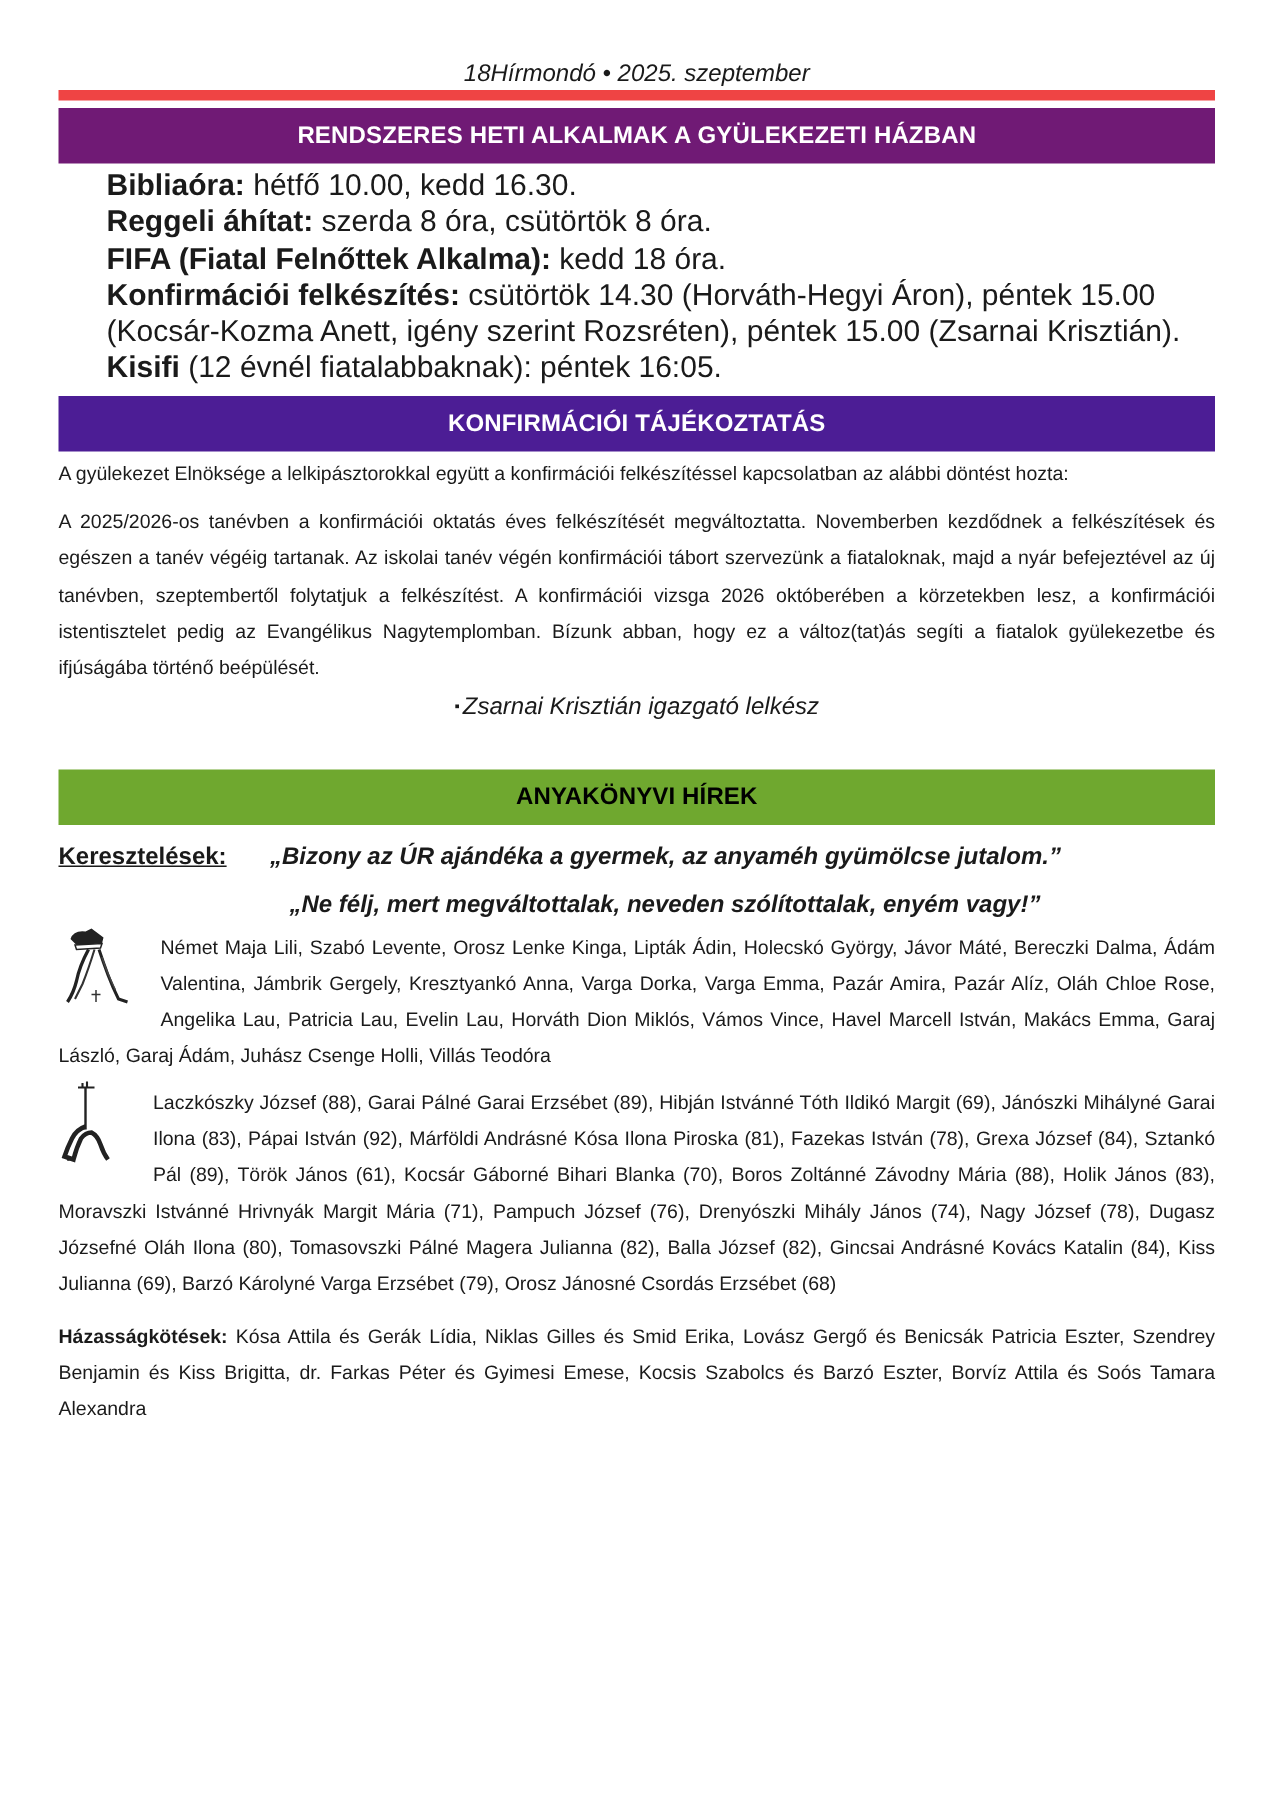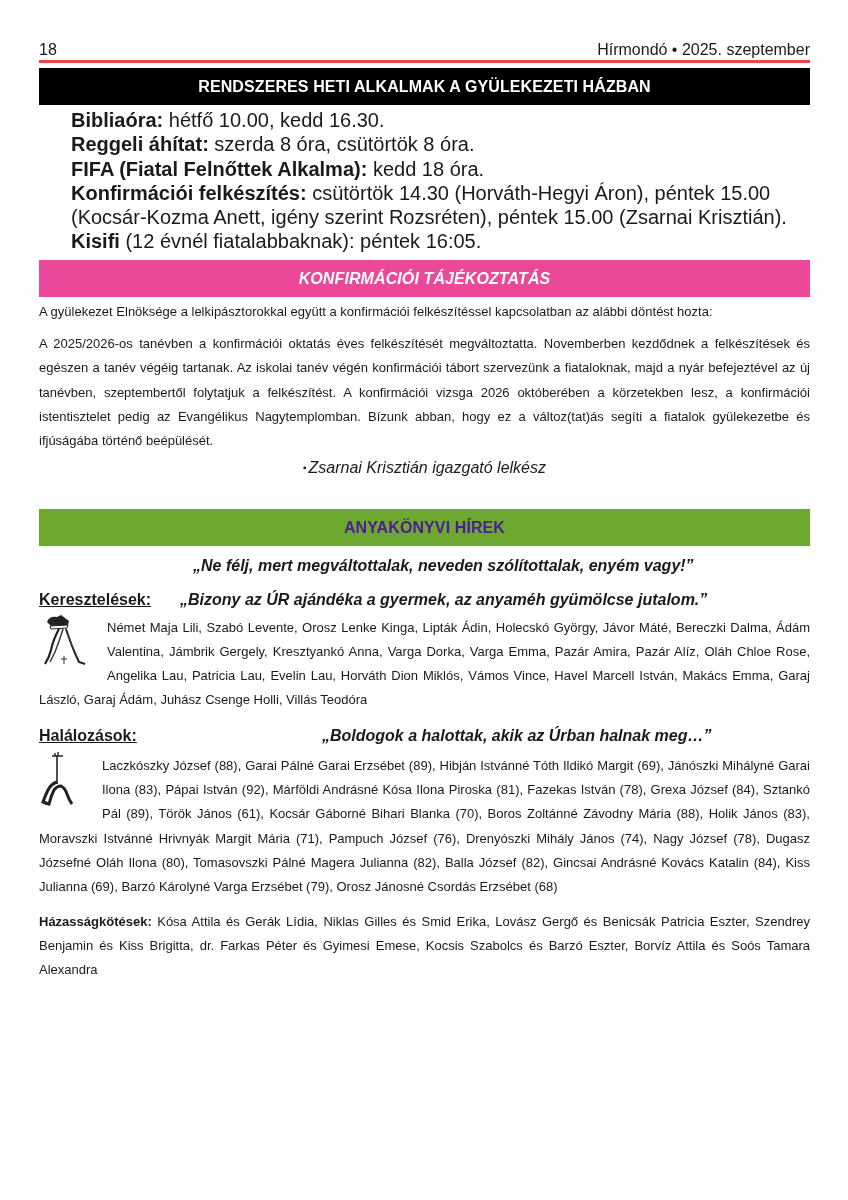--- a/index.html
+++ b/index.html
@@ -2,23 +2,24 @@
 <html><head>
   <meta charset="utf-8">
   <style>
     html, body { margin: 0; padding: 0; background: #ffffff; }
     body {
       width: 848px; height: 1200px; position: relative; overflow: hidden;
       font-family: "Liberation Sans", sans-serif; color: #1a1a1a;
     }
     .page { position: absolute; left: 39px; top: 36px; width: 771px; }
     .header {
-      display: flex; justify-content: space-between; align-items: flex-end;
+      display: flex; justify-content: center; align-items: flex-end;
       font-size: 16px; line-height: 20px; height: 24px;
-      border-bottom: 3px solid #ef4444;
+      border-bottom: 7px solid #ef4444;
+      font-style: italic;
     }
     .band {
       background: #6fa82f; color: #ffffff; text-align: center;
       font-weight: bold; font-size: 16px; height: 37px; line-height: 37px;
       letter-spacing: 0.1px;
     }
     .band.first { margin-top: 5px; }
     .sched { padding-left: 32px; font-size: 20px; line-height: 24.3px; margin-top: 3px; }
     .sched b { font-weight: bold; }
     .p { font-size: 13px; line-height: 24.3px; text-align: justify; }
@@ -34,68 +35,64 @@
 </head>
 <body>
 
 <div class="page">
 
   <div class="header">
     <span>18</span>
     <span>Hírmondó • 2025. szeptember</span>
   </div>
 
-  <div class="band first" style="background: #000000; color: rgb(255, 255, 255);">RENDSZERES HETI ALKALMAK A GYÜLEKEZETI HÁZBAN</div>
+  <div class="band first" style="background: #701a75; color: rgb(255, 255, 255);">RENDSZERES HETI ALKALMAK A GYÜLEKEZETI HÁZBAN</div>
 
   <div class="sched">
     <div><b>Bibliaóra:</b><span> hétfő 10.00, kedd 16.30.</span></div>
     <div><b>Reggeli áhítat:</b><span> szerda 8 óra, csütörtök 8 óra.</span></div>
     <div><b>FIFA (Fiatal Felnőttek Alkalma):</b><span> kedd 18 óra.</span></div>
     <div><b>Konfirmációi felkészítés:</b><span> csütörtök 14.30 (Horváth-Hegyi Áron), péntek 15.00 (Kocsár-Kozma Anett, igény szerint Rozsréten), péntek 15.00 (Zsarnai Krisztián).</span></div>
     <div><b>Kisifi</b><span> (12 évnél fiatalabbaknak): péntek 16:05.</span></div>
   </div>
 
-  <div class="band" style="margin-top: 6px; background: #ec4899; color: rgb(255, 255, 255); font-style: italic;">KONFIRMÁCIÓI TÁJÉKOZTATÁS</div>
+  <div class="band" style="margin-top: 6px; background: #4c1d95; color: rgb(255, 255, 255);">KONFIRMÁCIÓI TÁJÉKOZTATÁS</div>
 
   <div class="p" style="margin-top:3px;">A gyülekezet Elnöksége a lelkipásztorokkal együtt a konfirmációi felkészítéssel kapcsolatban az alábbi döntést hozta:</div>
   <div class="p" style="margin-top:8px;">A 2025/2026-os tanévben a konfirmációi oktatás éves felkészítését megváltoztatta. Novemberben kezdődnek a felkészítések és egészen a tanév végéig tartanak. Az iskolai tanév végén konfirmációi tábort szervezünk a fiataloknak, majd a nyár befejeztével az új tanévben, szeptembertől folytatjuk a felkészítést. A konfirmációi vizsga 2026 októberében a körzetekben lesz, a konfirmációi istentisztelet pedig az Evangélikus Nagytemplomban. Bízunk abban, hogy ez a változ(tat)ás segíti a fiatalok gyülekezetbe és ifjúságába történő beépülését.</div>
   <div class="sig">
     <span class="bullet">▪</span><span>Zsarnai Krisztián igazgató lelkész</span>
   </div>
 
-  <div class="band" style="margin-top: 29px; background: rgb(111, 168, 47); color: #4c1d95;">ANYAKÖNYVI HÍREK</div>
+  <div class="band" style="margin-top: 29px; background: rgb(111, 168, 47); color: #000000;">ANYAKÖNYVI HÍREK</div>
 
-  <div class="sub-head" style="margin-top:8px; padding-left:154px;">
-    <span class="quote">„Ne félj, mert megváltottalak, neveden szólítottalak, enyém vagy!”</span>
-  </div>
   <div class="sub-head" style="margin-top:10px;">
     <span class="lbl" style="width:141px;">Keresztelések:</span>
     <span class="quote">„Bizony az ÚR ajándéka a gyermek, az anyaméh gyümölcse jutalom.”</span>
+  </div>
+  <div class="sub-head" style="margin-top:8px; padding-left:154px;">
+    <span class="quote">„Ne félj, mert megváltottalak, neveden szólítottalak, enyém vagy!”</span>
   </div>
 
   <div class="p" style="margin-top:4px;">
     <span class="icon-float">
       <svg width="60" height="58" viewBox="0 0 60 58">
         <path d="M8 10 Q10 4 18 5 L22 3 L26 6 L30 9 L29 13 L12 14 Z" fill="#222"></path>
         <path d="M11 14 L29 13 L28 16 L12 17 Z" fill="#fff" stroke="#222" stroke-width="1"></path>
         <path d="M20 17 Q14 28 12 38 Q10 46 6 52" stroke="#222" stroke-width="2.2" fill="none"></path>
         <path d="M24 17 Q20 30 16 40 Q13 46 11 50" stroke="#333" stroke-width="1.4" fill="none"></path>
         <path d="M27 17 Q30 26 33 34 Q36 42 40 50 L46 52" stroke="#222" stroke-width="2" fill="none"></path>
         <path d="M29 22 Q32 32 38 44" stroke="#444" stroke-width="1" fill="none"></path>
         <path d="M25 44 L25 52 M22 47 L28 47" stroke="#333" stroke-width="1"></path>
       </svg>
     </span>
     <span>Német Maja Lili, Szabó Levente, Orosz Lenke Kinga, Lipták Ádin, Holecskó György, Jávor Máté, Bereczki Dalma, Ádám Valentina, Jámbrik Gergely, Kresztyankó Anna, Varga Dorka, Varga Emma, Pazár Amira, Pazár Alíz, Oláh Chloe Rose, Angelika Lau, Patricia Lau, Evelin Lau, Horváth Dion Miklós, Vámos Vince, Havel Marcell István, Makács Emma, Garaj László, Garaj Ádám, Juhász Csenge Holli, Villás Teodóra</span>
   </div>
   <div class="clear"></div>
 
-  <div class="sub-head" style="margin-top:11px;">
-    <span class="lbl" style="width:283px;">Halálozások:</span>
-    <span class="quote">„Boldogok a halottak, akik az Úrban halnak meg…”</span>
-  </div>
 
   <div class="p" style="margin-top:6px;">
     <span class="icon-float" style="width:55px;">
       <svg width="55" height="58" viewBox="0 0 55 58">
         <path d="M13 6 L16 6 L16 3 M16 6 L24 6 M19 6 L19 2" stroke="#222" stroke-width="1.4" fill="none"></path>
         <path d="M18 6 L18 34" stroke="#222" stroke-width="1.6"></path>
         <path d="M18 32 Q12 34 9 40 Q6 46 4 52 L10 54 Q12 46 15 40 Q18 36 22 36 Q26 38 28 44 Q30 50 33 54" stroke="#222" stroke-width="3" fill="none"></path>
         <path d="M4 50 L10 54 L6 55 Z" fill="#222"></path>
       </svg>
     </span>

